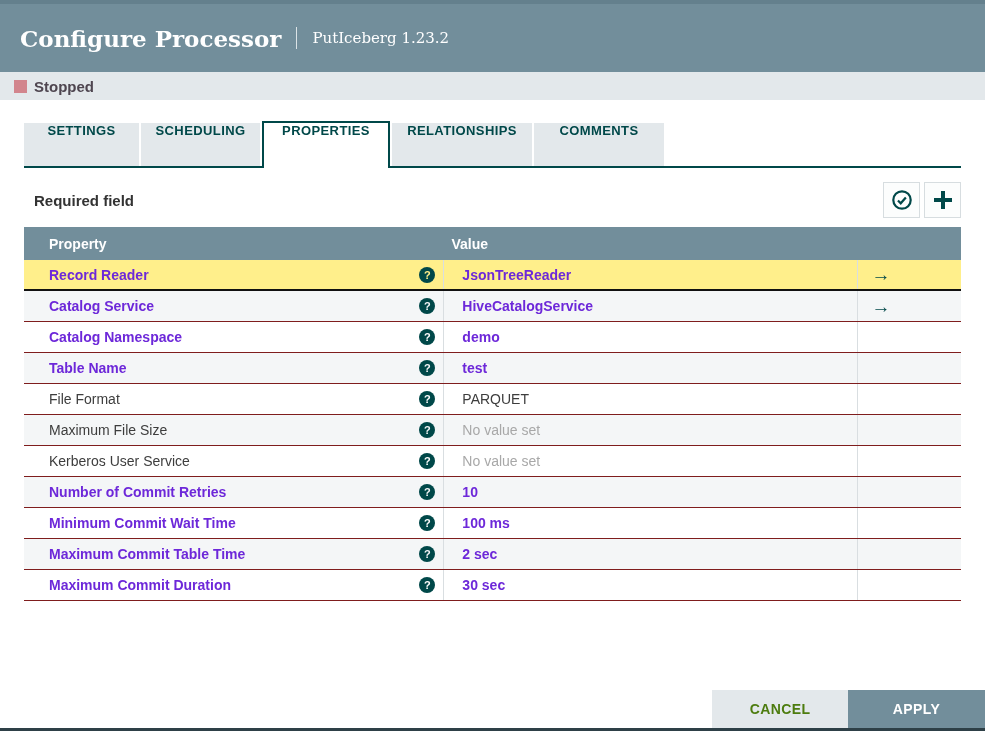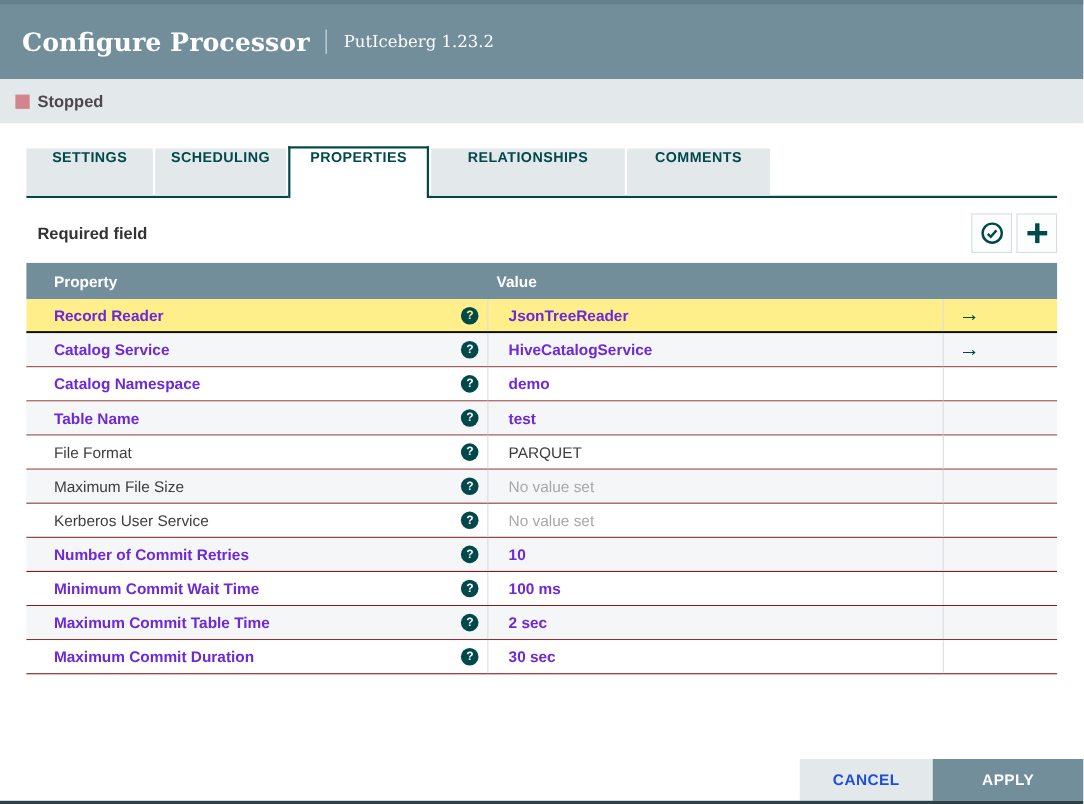--- a/index.html
+++ b/index.html
@@ -8,34 +8,34 @@
   .dialog { position:relative; width:985px; height:731px; background:#fff; }
 
   
   .hdr { height:72px; background:#728e9b; border-top:4px solid #64808d;
          display:flex; align-items:center; padding:0 20px; }
   .hdr-title { font-family:"DejaVu Serif", serif; font-weight:bold; font-size:23px; color:#fff; }
   .hdr-pipe { width:1px; height:22px; background:rgba(255,255,255,0.75); margin:0 15px; }
   .hdr-sub { font-family:"DejaVu Serif", serif; font-size:15px; color:#fff; }
 
   
-  .statusbar { height:40px; background:#e3e8eb; display:flex; align-items:center; padding:0 14px; }
+  .statusbar { height:28px; background:#e3e8eb; display:flex; align-items:center; padding:0 14px; }
   .stop-square { width:13px; height:13px; background:#d2858d; margin-right:7px; }
   .status-text { font-size:15px; font-weight:bold; color:#4f4650; }
 
   
   .content { padding:0 24px; }
 
   
   .tabbar { margin-top:21px; display:flex; align-items:flex-end; border-bottom:2px solid #004849; height:47px; }
   .tab { height:43px; background:#e3e8eb; color:#004849; font-size:13px; font-weight:bold;
          letter-spacing:0.4px; display:flex; align-items:flex-start; justify-content:center;
          margin-right:2px; cursor:pointer; }
   .tab:nth-child(1){ width:115px; } .tab:nth-child(2){ width:119px; }
-  .tab:nth-child(3){ width:128px; } .tab:nth-child(4){ width:176px; }
+  .tab:nth-child(3){ width:128px; } .tab:nth-child(4){ width:140px; }
   .tab:nth-child(5){ width:130px; }
   .tab.active { height:47px; background:#fff; border:2px solid #004849; border-bottom:none;
                 margin-bottom:-2px; box-shadow:0 2px 0 #fff; }
 
   
   .toolbar { margin-top:13px; height:38px; display:flex; align-items:center; }
   .req-label { font-size:15px; font-weight:bold; color:#333; padding-left:10px; }
   .toolbar .spacer { flex:1; }
   .icon-btn { width:37px; height:36px; background:#fcfdfd; border:1px solid #d7dde0;
               display:flex; align-items:center; justify-content:center; margin-left:4px; cursor:pointer; }
@@ -68,21 +68,21 @@
   .q-icon::before { content:"?"; }
   .trow.sel .q-icon { color:#ffef8b; }
   .trow.alt .q-icon { color:#f4f6f7; }
   .arrow-glyph { color:#004849; font-size:19px; font-weight:bold; line-height:1; cursor:pointer; }
   .arrow-glyph::before { content:"\2192"; }
 
   
   .footer { position:absolute; right:0; bottom:3px; display:flex; }
   .btn { height:38px; display:flex; align-items:center; justify-content:center;
          font-size:14px; font-weight:bold; letter-spacing:0.4px; cursor:pointer; }
-  .btn-cancel { width:121px; background:#e3e8eb; color:#1d4ed8; }
+  .btn-cancel { width:136px; background:#e3e8eb; color:#4d7c0f; }
   .btn-apply { width:137px; background:#728e9b; color:#fff; }
 
   .bottom-strip { position:absolute; left:0; bottom:0; width:985px; height:3px; background:#2e4047; }
 </style>
 </head>
 <body>
 
 <div class="dialog">
 
   <div class="hdr">

